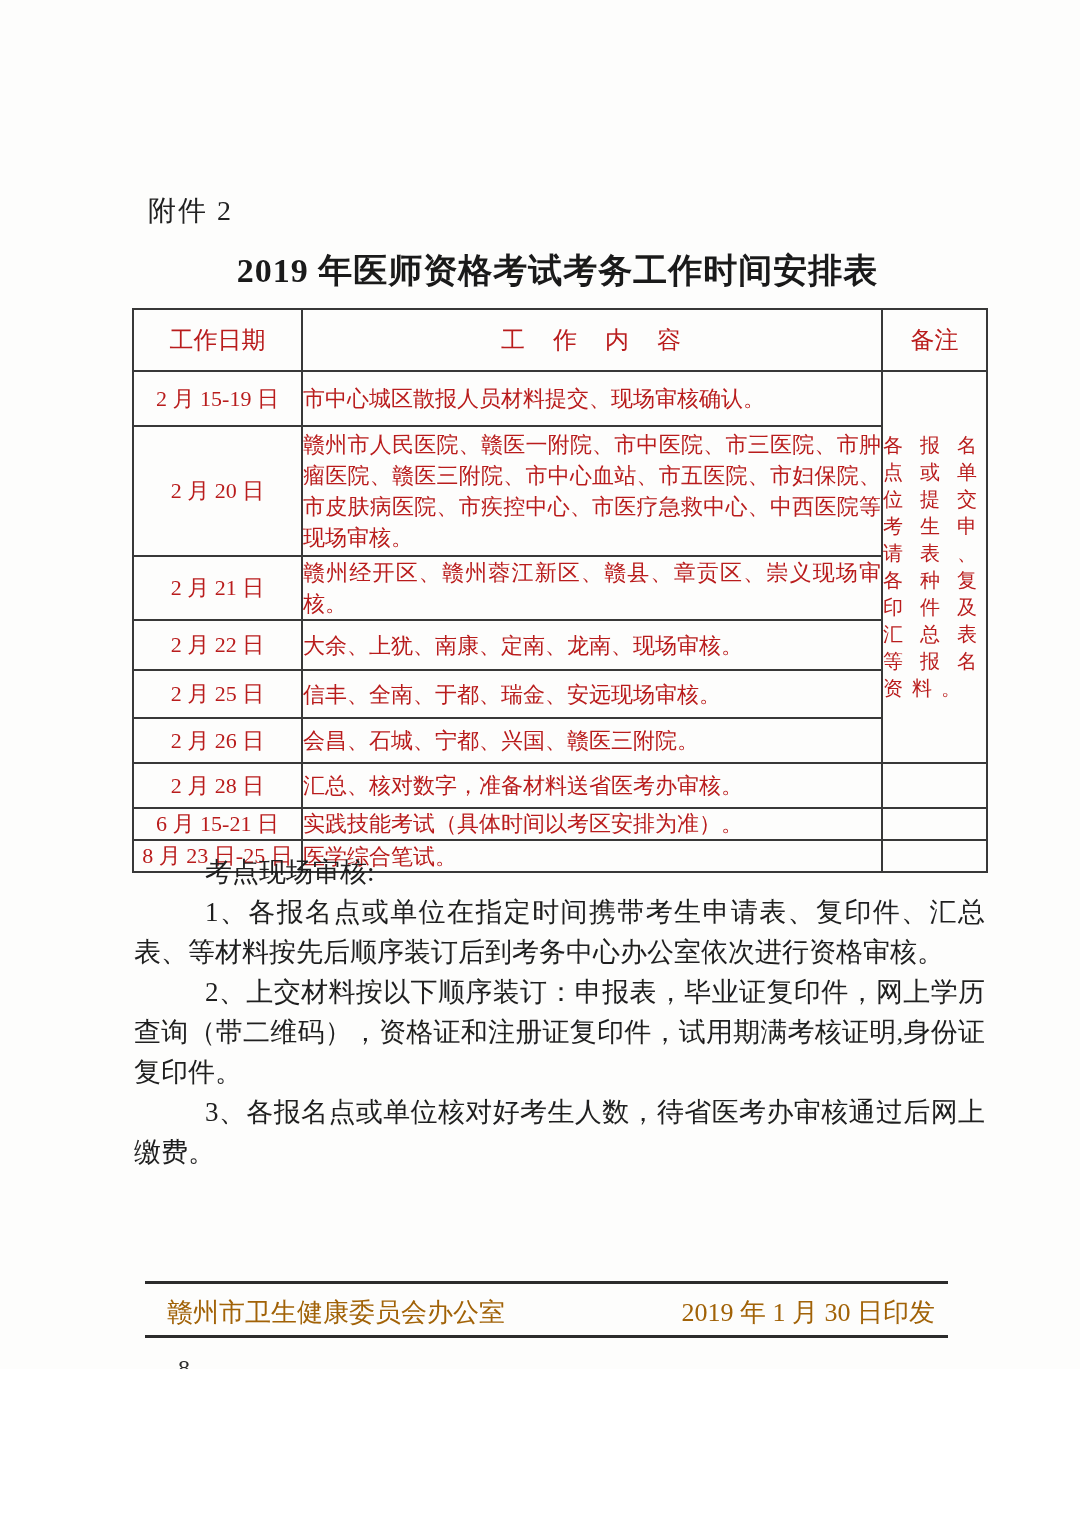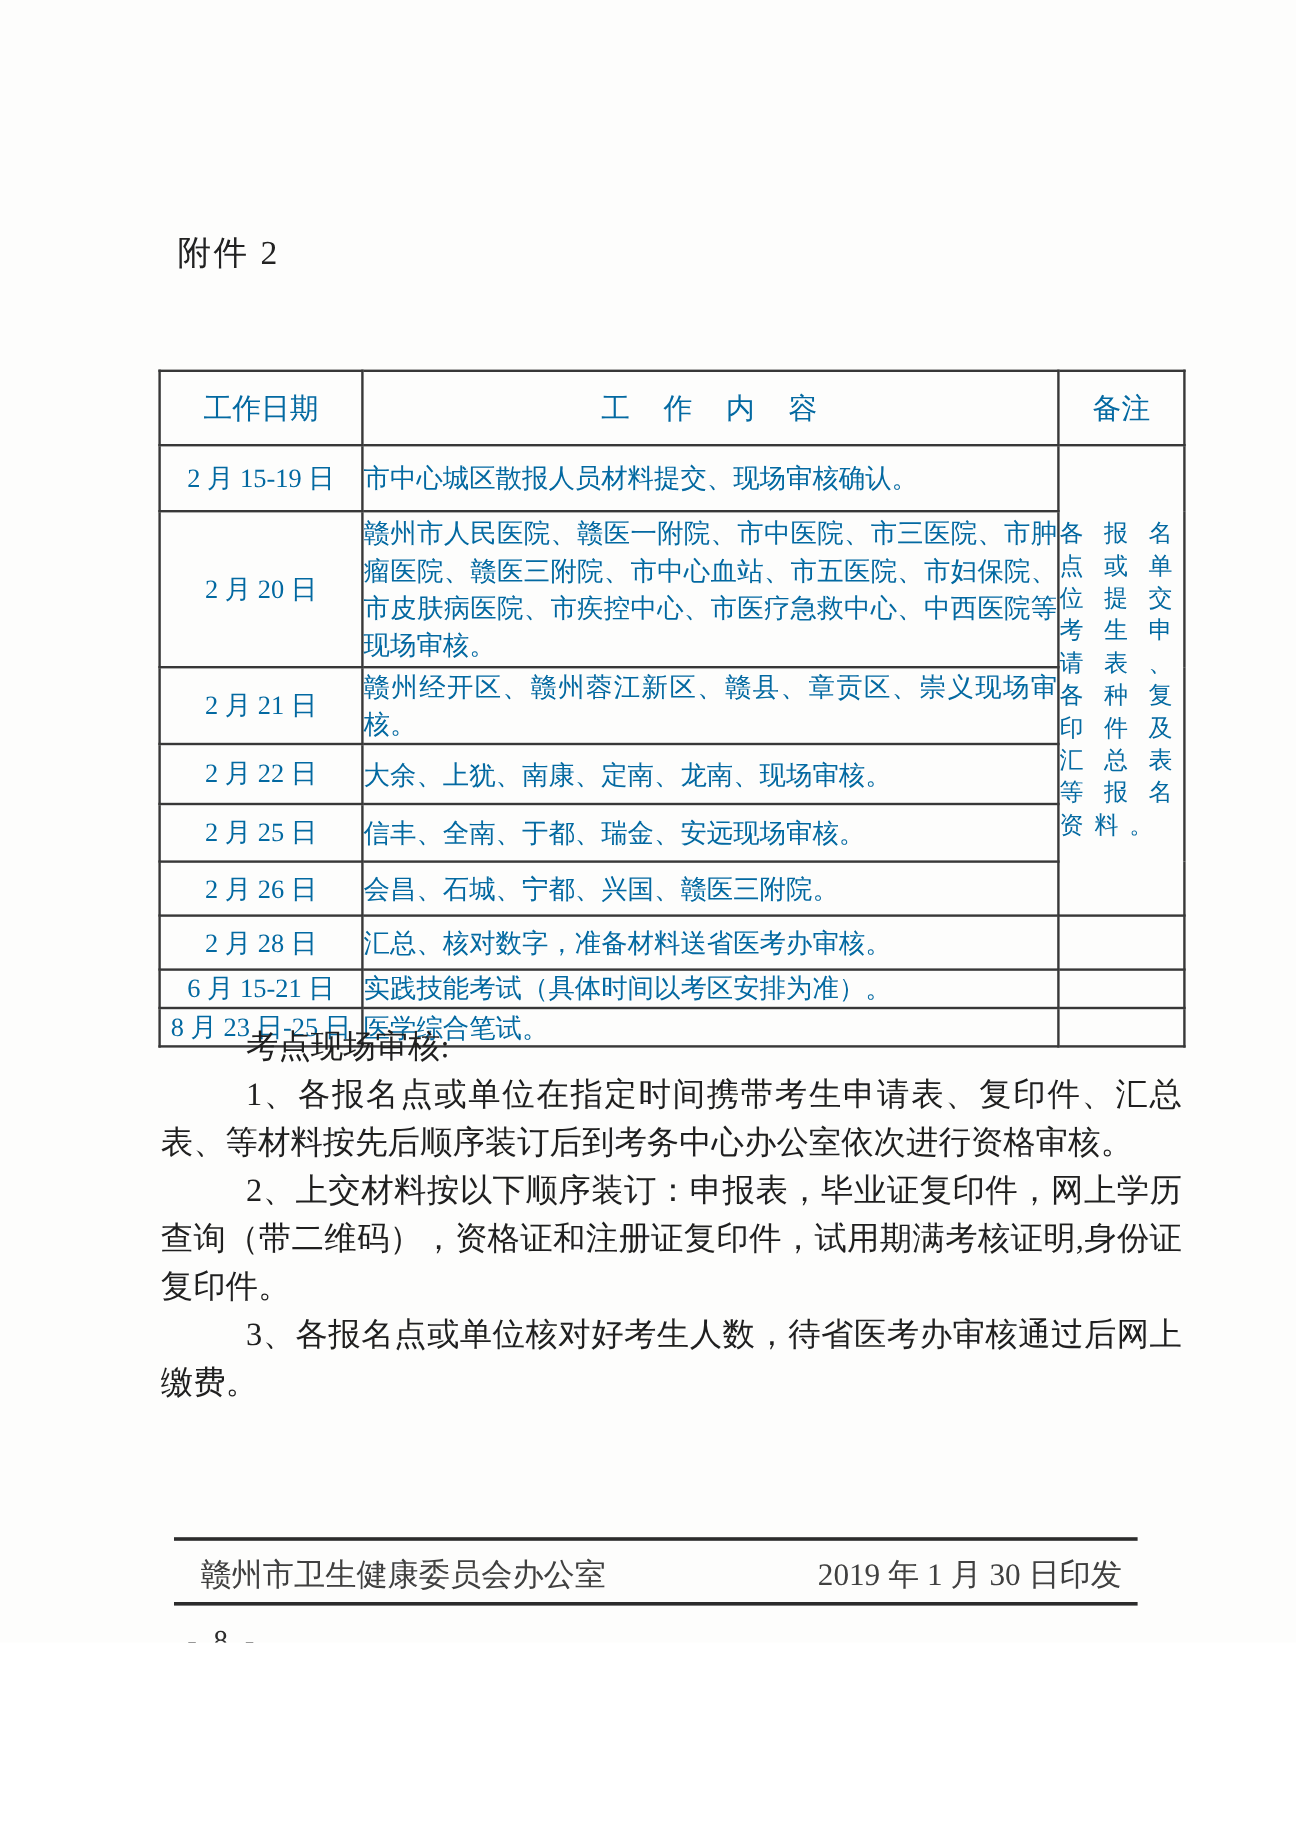--- a/index.html
+++ b/index.html
@@ -29,21 +29,21 @@
     border-collapse:collapse;table-layout:fixed;
     width:854px;
   }
   .sched col.c-date{width:169px;}
   .sched col.c-content{width:580px;}
   .sched col.c-remark{width:105px;}
   .sched th,.sched td{
     border:2px solid #383838;
     font-weight:normal;
     padding:0;
-    color:#0369a1;
+    color:#b91c1c;
     background:#fdfdfc;
   }
   .sched th{font-size:24px;}
   .th-content{letter-spacing:2px;}
   .cell-date{
     text-align:center;font-size:22px;white-space:nowrap;
   }
   .cell-content{
     font-size:22px;line-height:31px;
     padding:2px 10px 2px 14px;
@@ -67,21 +67,21 @@
   
   .footer-rule{
     position:absolute;left:145px;width:803px;height:0;
     border-top:3px solid #2c2c2c;
   }
   .rule-top{top:1281px;}
   .rule-bottom{top:1335px;}
   .footer-row{
     position:absolute;left:167px;top:1295px;width:768px;
     display:flex;justify-content:space-between;align-items:center;
-    font-size:26px;color:#404040;white-space:nowrap;
+    font-size:26px;color:#a16207;white-space:nowrap;
   }
   .page-number{
     position:absolute;left:156px;top:1355px;
     font-size:24px;letter-spacing:4px;color:#2a2a2a;
   }
   
   .watermark{
     position:absolute;left:832px;top:1448px;
     display:flex;align-items:center;gap:10px;
   }
@@ -92,20 +92,21 @@
     font-family:"Liberation Sans","DejaVu Sans",sans-serif;
   }
 </style>
 </head>
 <body>
 
 <div class="page">
 
   <div class="attachment">附件 2</div>
 
+  <div class="doc-title">2019 年医师资格考试考务工作时间安排表</div>
 
   <table class="sched">
     <colgroup>
         <col class="c-date">
         <col class="c-content">
         <col class="c-remark">
       </colgroup>
     <tbody>
         <tr style="height:62px;">
       <th>工作日期</th>

